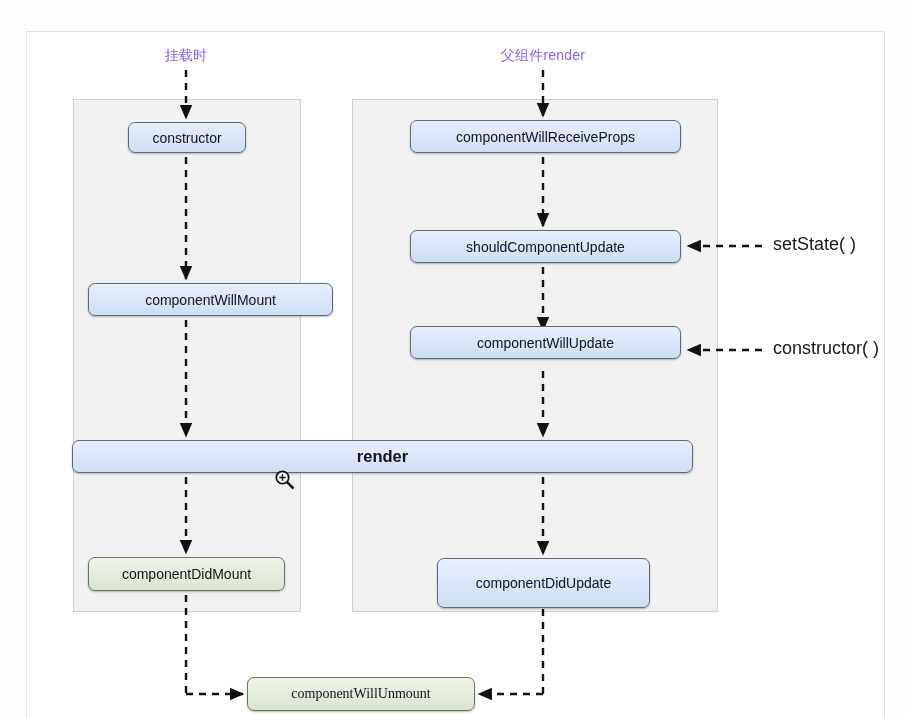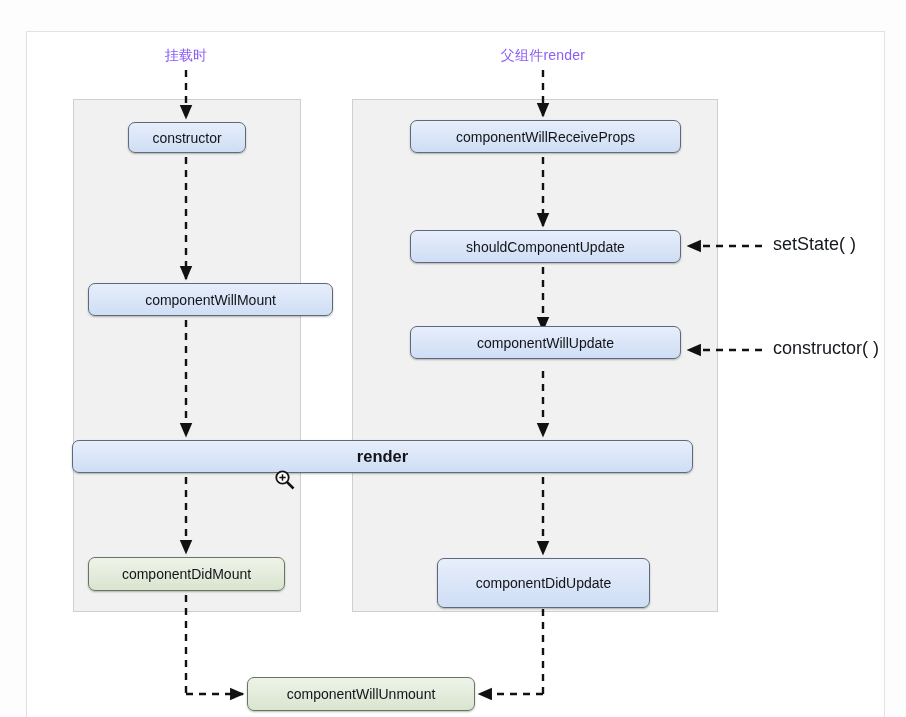--- a/index.html
+++ b/index.html
@@ -80,21 +80,21 @@
   #node-will-receive-props       { left: 410px; top: 120px; width: 271px; height: 33px; }
   #node-should-update            { left: 410px; top: 230px; width: 271px; height: 33px; }
   #node-will-update              { left: 410px; top: 326px; width: 271px; height: 33px; }
   #node-did-update               { left: 437px; top: 558px; width: 213px; height: 50px; }
 
   #node-render {
     left: 72px; top: 440px; width: 621px; height: 33px;
     font-weight: bold; font-size: 16.5px;
   }
   #node-will-unmount {
-    left: 247px; top: 677px; width: 228px; height: 34px;
+    left: 247px; top: 677px; width: 228px; height: 34px; font-family: Liberation Serif, serif;
   }
 
   
   .trigger-label {
     position: absolute;
     font-size: 18px;
     color: #14181d;
     white-space: nowrap;
   }
   #label-setstate     { left: 773px; top: 234px; }

